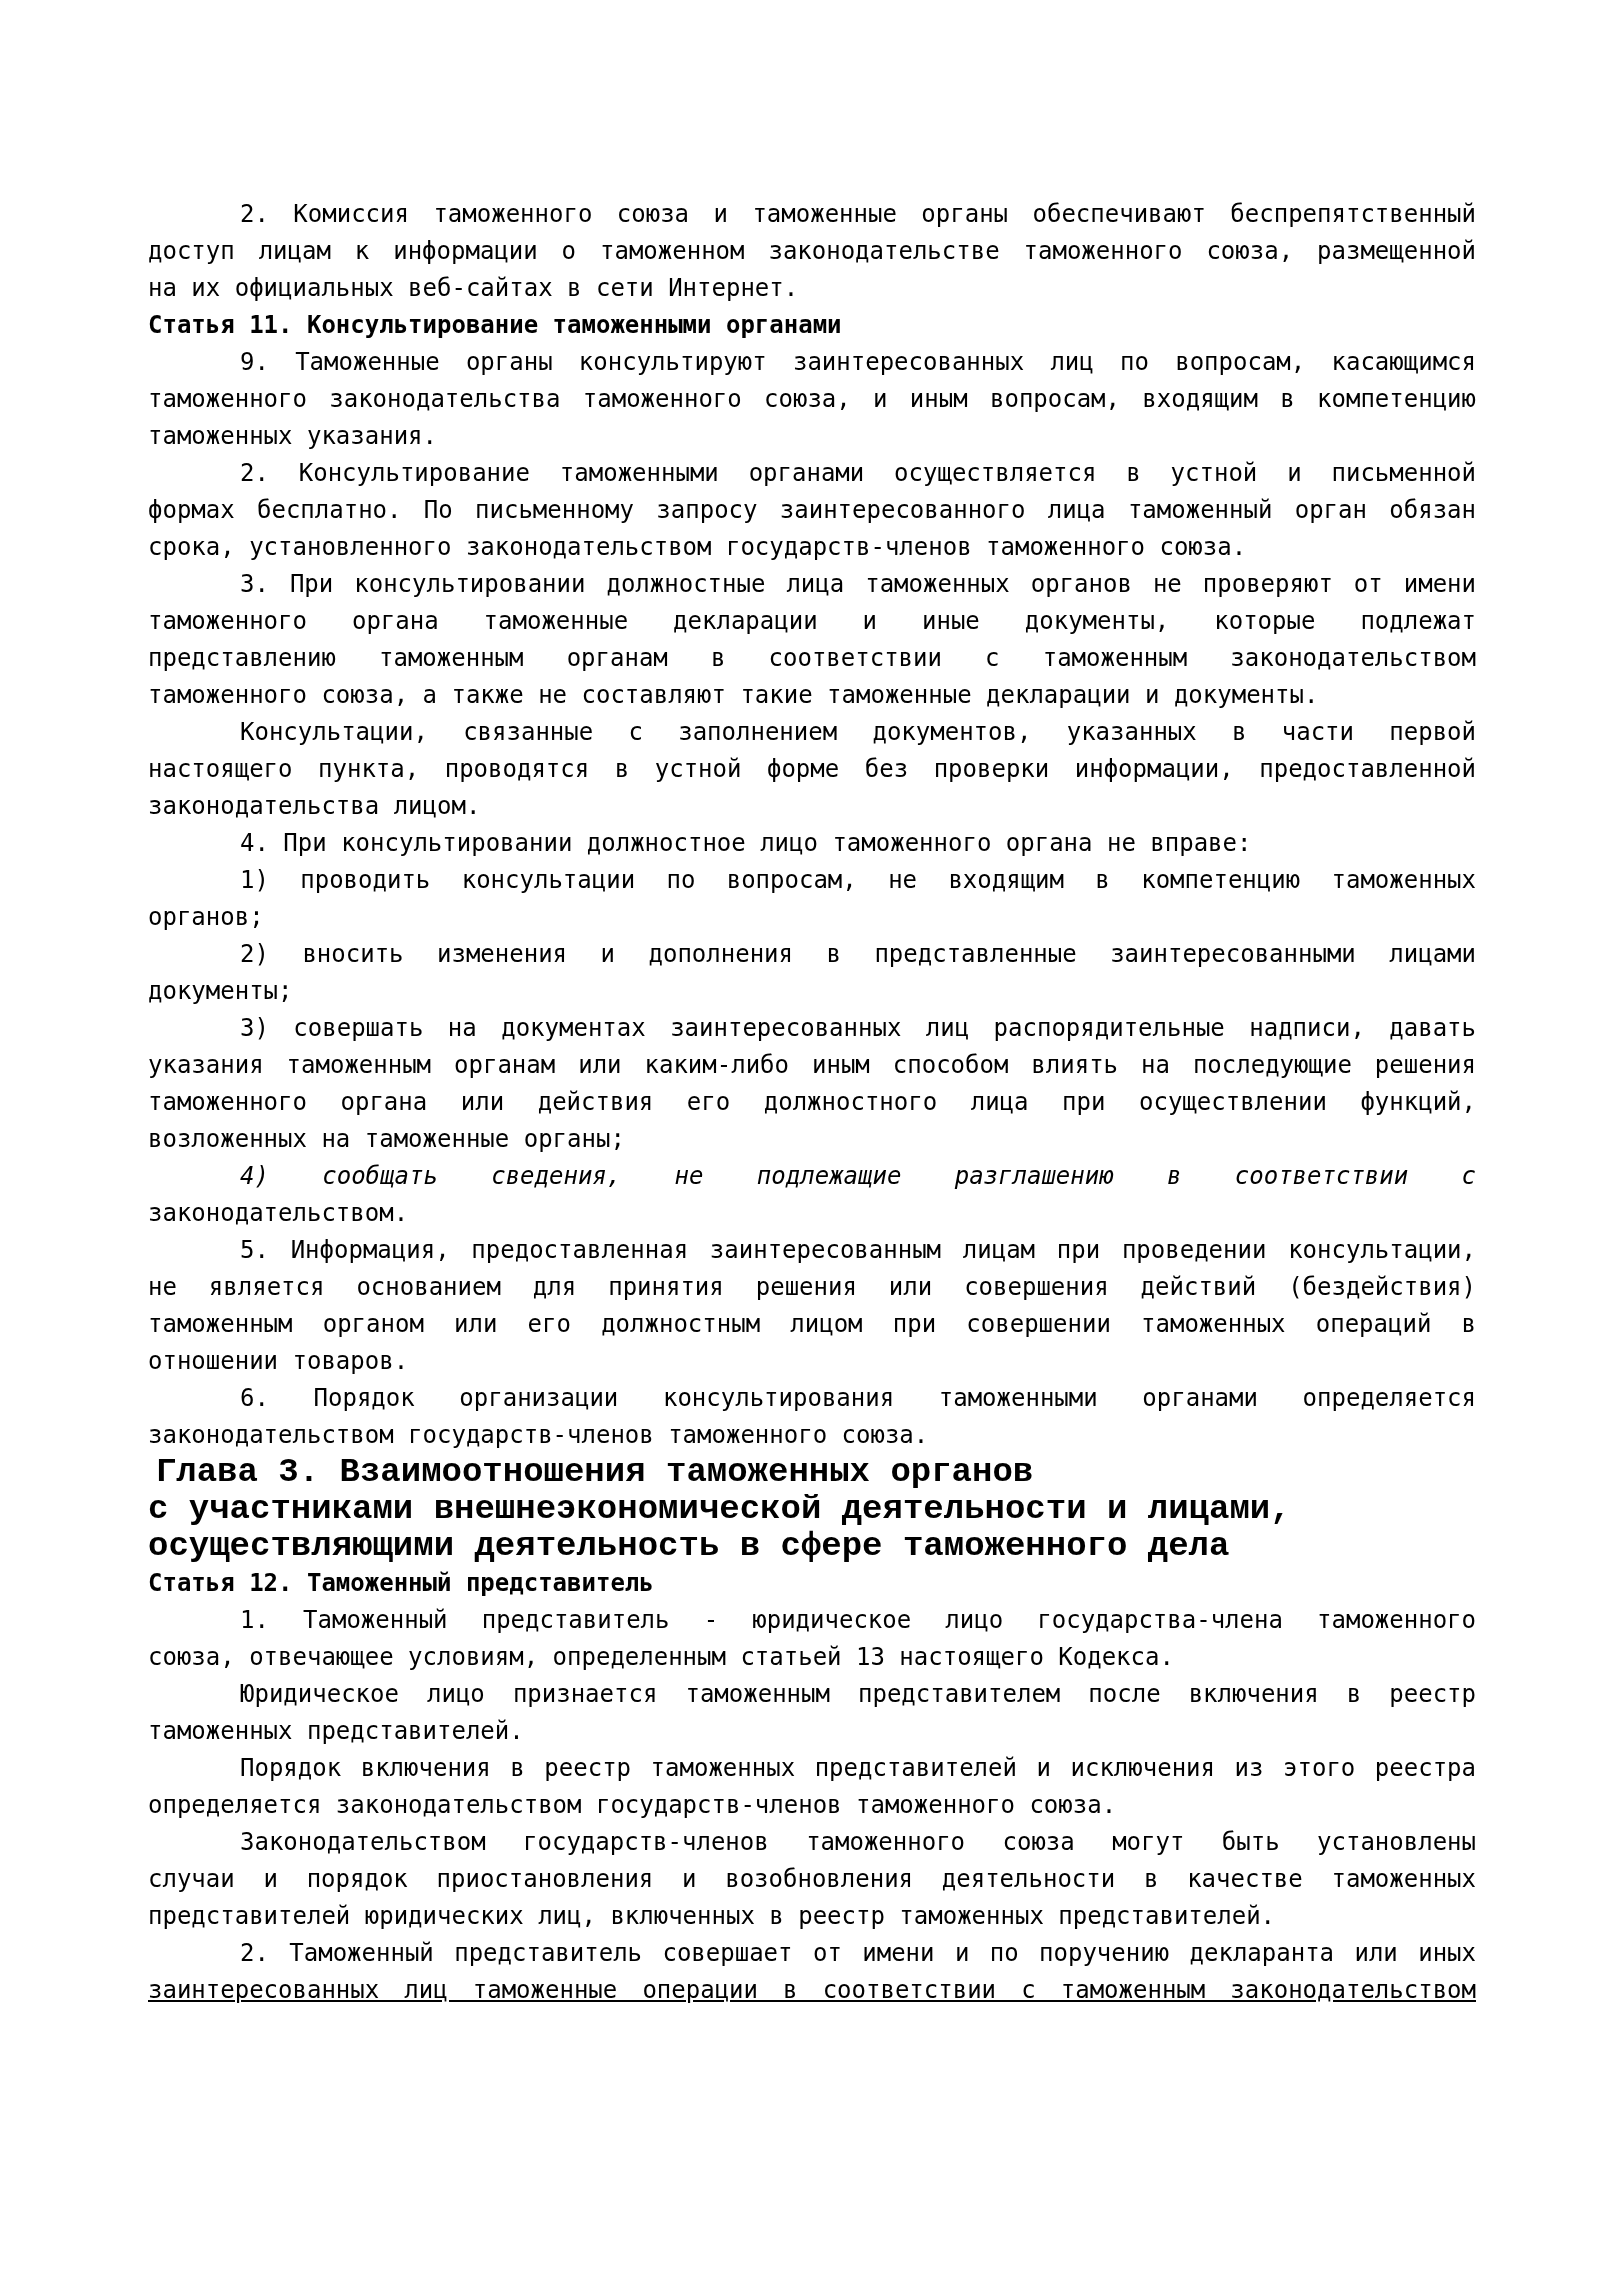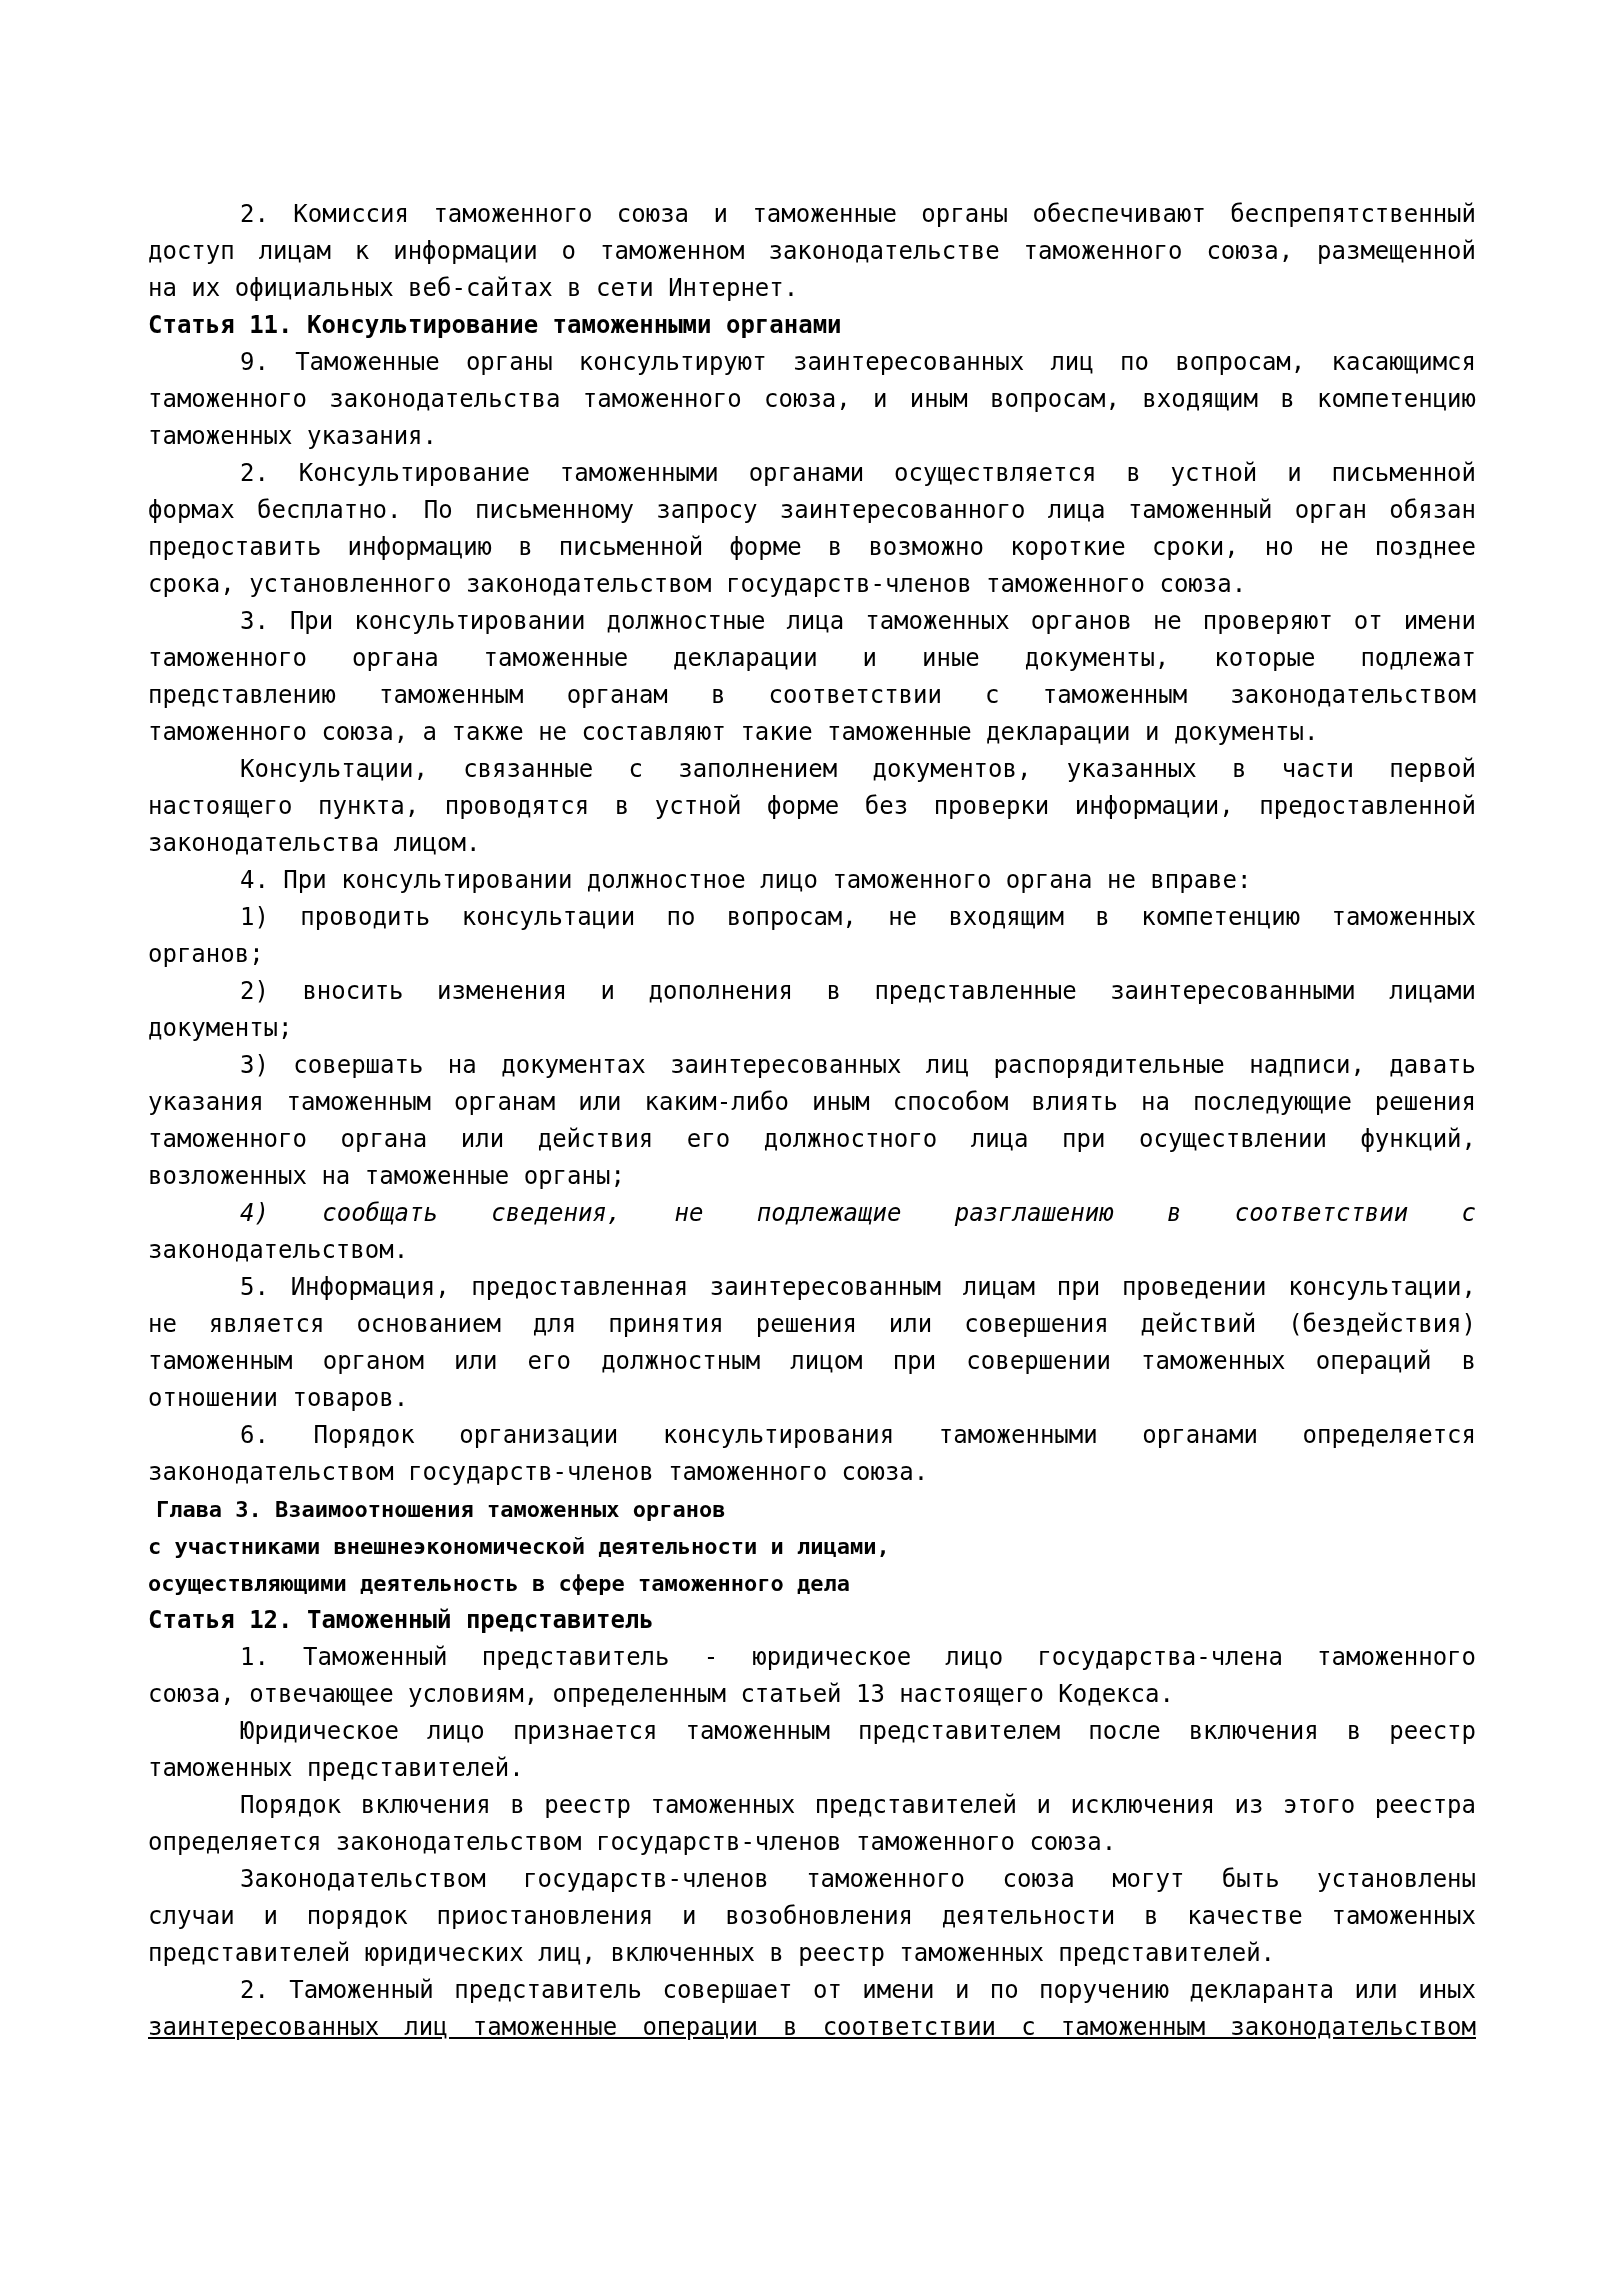--- a/index.html
+++ b/index.html
@@ -6,37 +6,36 @@
     body { width: 1623px; height: 2295px; position: relative; overflow: hidden; }
     .page {
       position: absolute; left: 148px; top: 196px; width: 1328px;
       font-family: "DejaVu Sans Mono", "Liberation Mono", monospace;
       font-size: 24px; line-height: 37px; color: #000000;
     }
     .line { display: block; white-space: pre; text-align: justify; text-align-last: justify; height: 37px; overflow: visible; }
     .line.last { text-align-last: left; }
     .line.indent { padding-left: 92px; }
     .article { font-weight: bold; text-align-last: left; }
-    .chapter { font-size: 22px; font-weight: bold; text-align-last: left; line-height: 37px; height: 37px; }
+    .chapter { font-size: 34px; font-weight: bold; text-align-last: left; line-height: 37px; height: 37px; font-family: Liberation Mono, monospace; }
     .chapter.first { padding-left: 7.9px; }
   </style>
 </head>
 <body>
 
 <div class="page" id="page">
     <div class="line indent" style="white-space: nowrap;">2. Комиссия таможенного союза и таможенные органы обеспечивают беспрепятственный</div>
     <div class="line" style="white-space: nowrap;">доступ лицам к информации о таможенном законодательстве таможенного союза, размещенной</div>
     <div class="line last" style="white-space: nowrap;">на их официальных веб-сайтах в сети Интернет.</div>
     <div class="line article last" style="white-space: nowrap;">Статья 11. Консультирование таможенными органами</div>
     <div class="line indent" style="white-space: nowrap;">9. Таможенные органы консультируют заинтересованных лиц по вопросам, касающимся</div>
     <div class="line" style="white-space: nowrap;">таможенного законодательства таможенного союза, и иным вопросам, входящим в компетенцию</div>
     <div class="line last" style="white-space: nowrap;">таможенных указания.</div>
     <div class="line indent" style="white-space: nowrap;">2. Консультирование таможенными органами осуществляется в устной и письменной</div>
     <div class="line" style="white-space: nowrap;">формах бесплатно. По письменному запросу заинтересованного лица таможенный орган обязан</div>
-    <div class="line" style="white-space: nowrap;">предоставить информацию в письменной форме в возможно короткие сроки, но не позднее</div>
     <div class="line last" style="white-space: nowrap;">срока, установленного законодательством государств-членов таможенного союза.</div>
     <div class="line indent" style="white-space: nowrap;">3. При консультировании должностные лица таможенных органов не проверяют от имени</div>
     <div class="line" style="white-space: nowrap;">таможенного органа таможенные декларации и иные документы, которые подлежат</div>
     <div class="line" style="white-space: nowrap;">представлению таможенным органам в соответствии с таможенным законодательством</div>
     <div class="line last" style="white-space: nowrap;">таможенного союза, а также не составляют такие таможенные декларации и документы.</div>
     <div class="line indent" style="white-space: nowrap;">Консультации, связанные с заполнением документов, указанных в части первой</div>
     <div class="line" style="white-space: nowrap;">настоящего пункта, проводятся в устной форме без проверки информации, предоставленной</div>
     <div class="line last" style="white-space: nowrap;">законодательства лицом.</div>
     <div class="line indent last" style="white-space: nowrap;">4. При консультировании должностное лицо таможенного органа не вправе:</div>
     <div class="line indent" style="white-space: nowrap;">1) проводить консультации по вопросам, не входящим в компетенцию таможенных</div>

